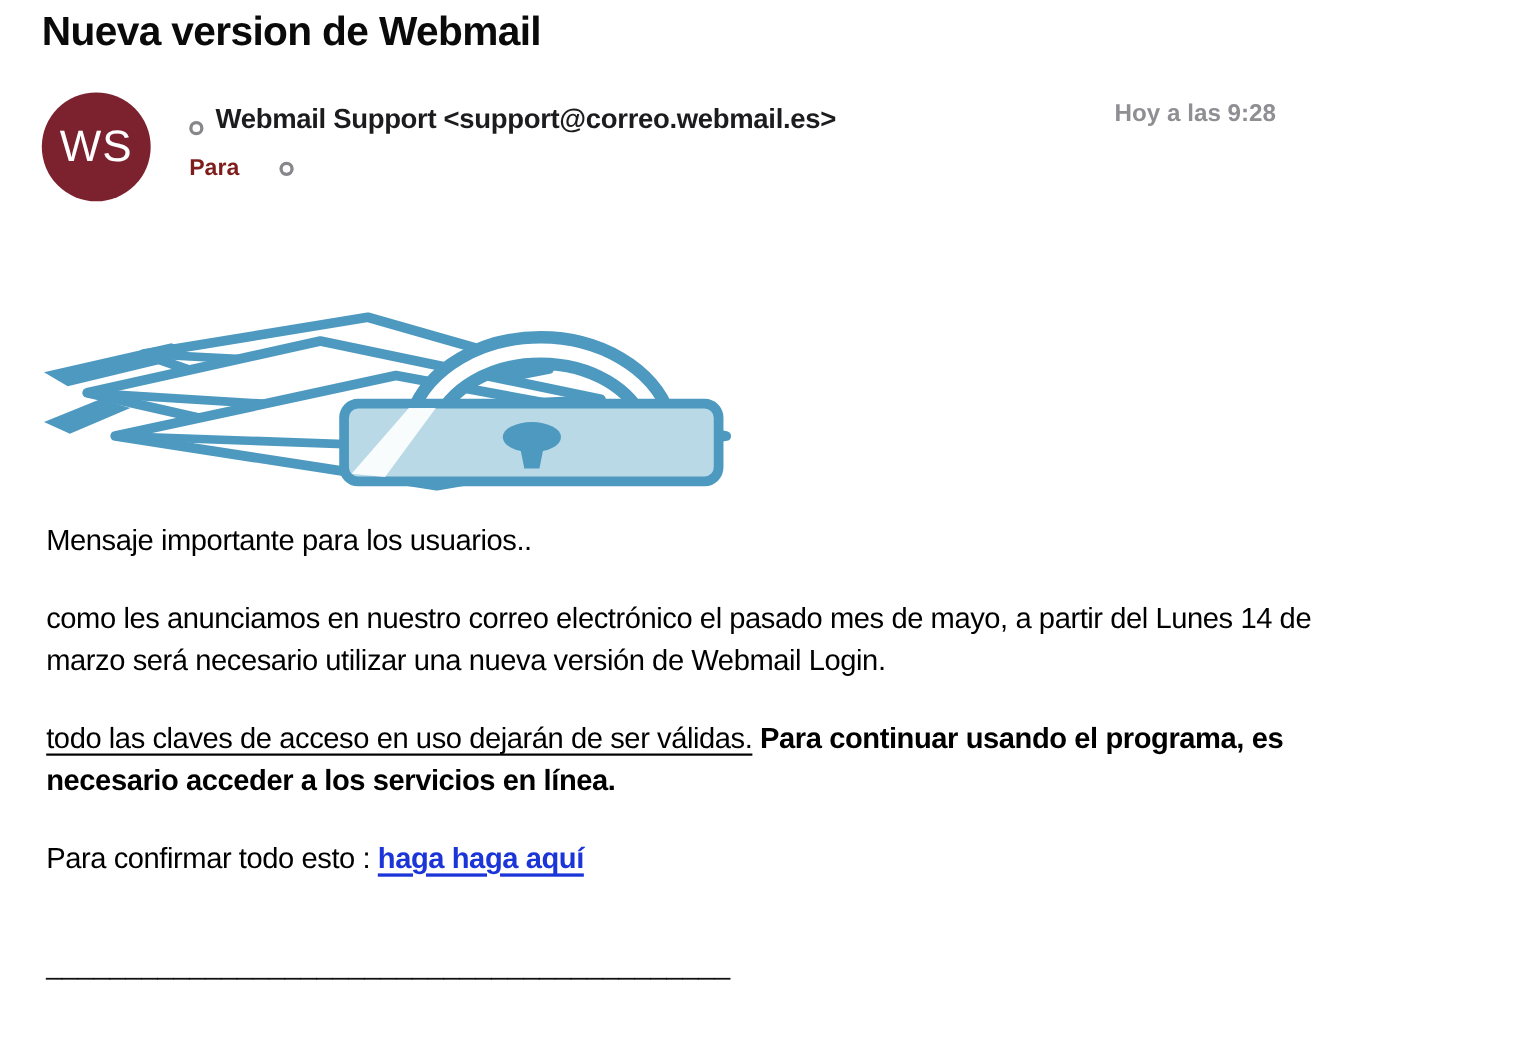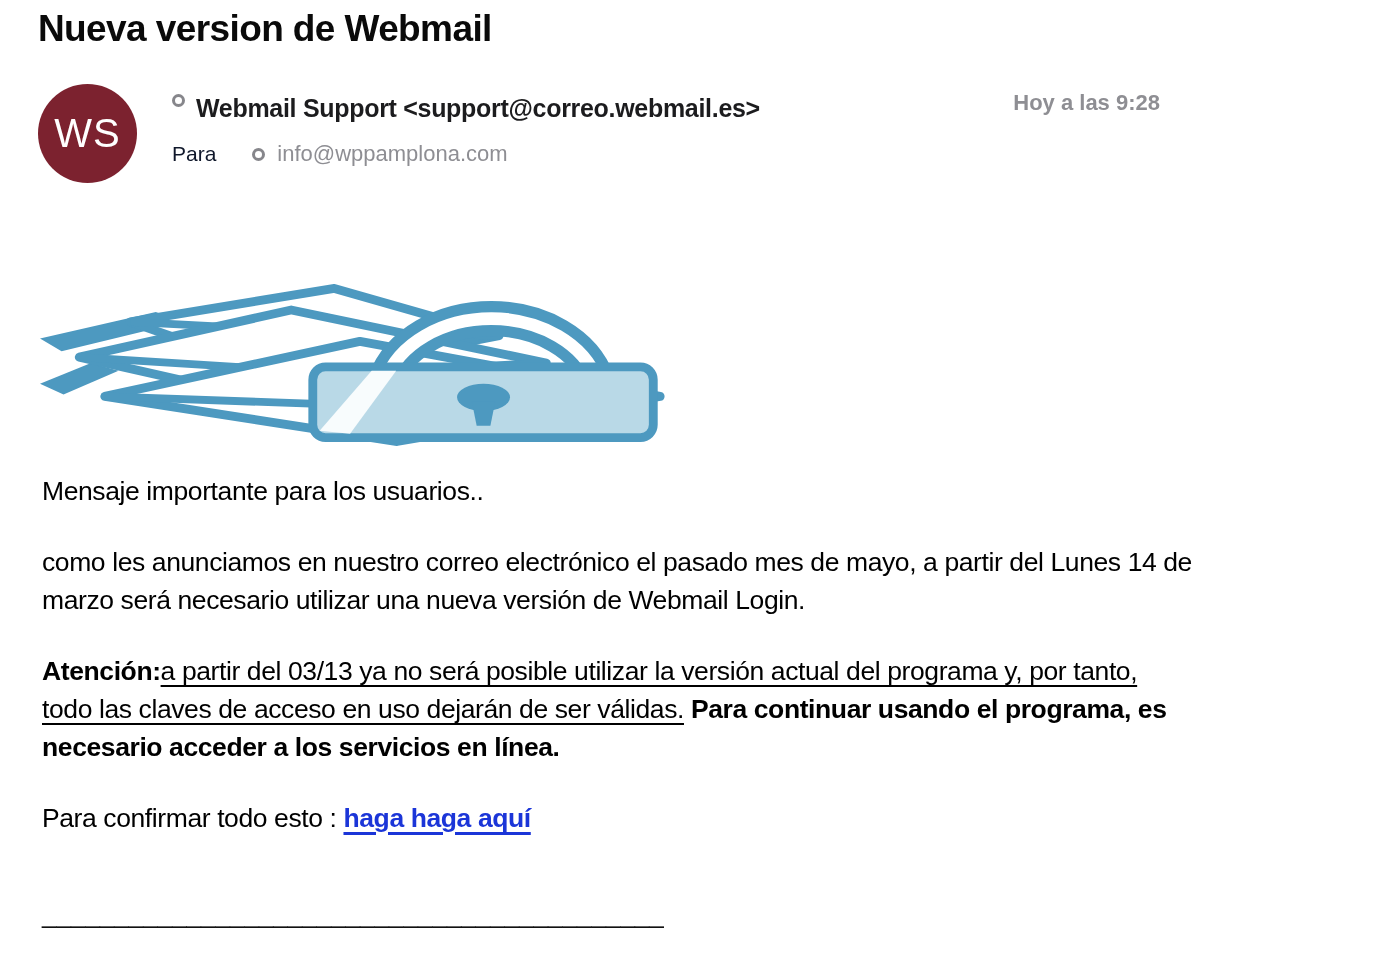--- a/index.html
+++ b/index.html
@@ -7,25 +7,25 @@
     font-family:"Liberation Sans","DejaVu Sans",sans-serif; color:#000; }
   .page { position:relative; width:1166px; height:960px; background:#fff;border-radius:31px; }
 
   .title { position:absolute; left:38px; top:8px; font-size:37px; font-weight:700;
     letter-spacing:-0.6px; color:#0a0a0a; }
 
   .avatar { position:absolute; left:38px; top:84px; width:99px; height:99px;
     border-radius:50%; background:var(--avatar-bg); display:flex; align-items:center;
     justify-content:center; color:#fff; font-size:40px; letter-spacing:1px; }
 
-  .from-row { position:absolute; left:172px; top:94px; display:flex; align-items:flex-start; gap:11px; }
+  .from-row { position:absolute; left:172px; top:94px; display:flex; align-items:flex-end; gap:11px; }
   .from-name { font-size:25px; font-weight:700; color:#1c1c1e; letter-spacing:-0.3px; }
 
   .to-row { position:absolute; left:172px; top:141px; display:flex; align-items:center; }
-  .to-label { font-size:21px; font-weight:400; color:#0f172a; margin-right:36px; }
+  .to-label { font-size:21px; font-weight:700; color:#7f1d1d; margin-right:36px; }
   .to-addr { font-size:22px; color:var(--muted-color); margin-left:12px; }
 
   .ring { width:13px; height:13px; border:3.5px solid #86868b; border-radius:50%;
     background:#fff; flex:0 0 auto; }
 
   .timestamp { position:absolute; right:6px; top:90px; font-size:22px; color:var(--muted-color);font-weight:bold; }
 
   .illustration { position:absolute; left:40px; top:281px; }
   .ill-line { stroke:var(--ill-primary); fill:#fff; stroke-width:9; stroke-linejoin:round; }
   .ill-flap { stroke:var(--ill-primary); fill:none; stroke-width:8; stroke-linejoin:round; }
@@ -54,21 +54,20 @@
   <div class="avatar">WS</div>
 
   <div class="from-row">
     <span class="ring"></span>
     <span class="from-name">Webmail Support &lt;support@correo.webmail.es&gt;</span>
   </div>
 
   <div class="to-row">
     <span class="to-label">Para</span>
     <span class="ring"></span>
-    <span class="to-addr">info@wppamplona.com</span>
   </div>
 
   <div class="timestamp">Hoy a las 9:28</div>
 
   <svg class="illustration" width="628" height="166" viewBox="0 0 640 166">
 
     <path class="ill-solid" d="M0,57 L118,30 L146,40 L22,70 Z"></path>
     <path class="ill-solid" d="M0,103 L52,82 L80,90 L24,114 Z"></path>
 
     <path class="ill-line" d="M92,40 L300,6 L468,54 L252,96 Z"></path>
@@ -92,21 +91,20 @@
 
   <div class="email-body">
     <div class="para">Mensaje importante para los usuarios..</div>
 
     <div class="para">
       <div>como les anunciamos en nuestro correo electrónico el pasado mes de mayo, a partir del Lunes 14 de</div>
       <div>marzo será necesario utilizar una nueva versión de Webmail Login.</div>
     </div>
 
     <div class="para">
-      <div><span class="b">Atención:</span><span class="u">a partir del 03/13 ya no será posible utilizar la versión actual del programa y, por tanto,</span></div>
       <div><span class="u">todo las claves de acceso en uso dejarán de ser válidas.</span><span class="b"> Para continuar usando el programa, es</span></div>
       <div class="b">necesario acceder a los servicios en línea.</div>
     </div>
 
     <div class="para"><span>Para confirmar todo esto : </span><a class="mail-link">haga haga aquí</a></div>
 
     <div class="divider">___________________________________________</div>
   </div>
 
 </div>

